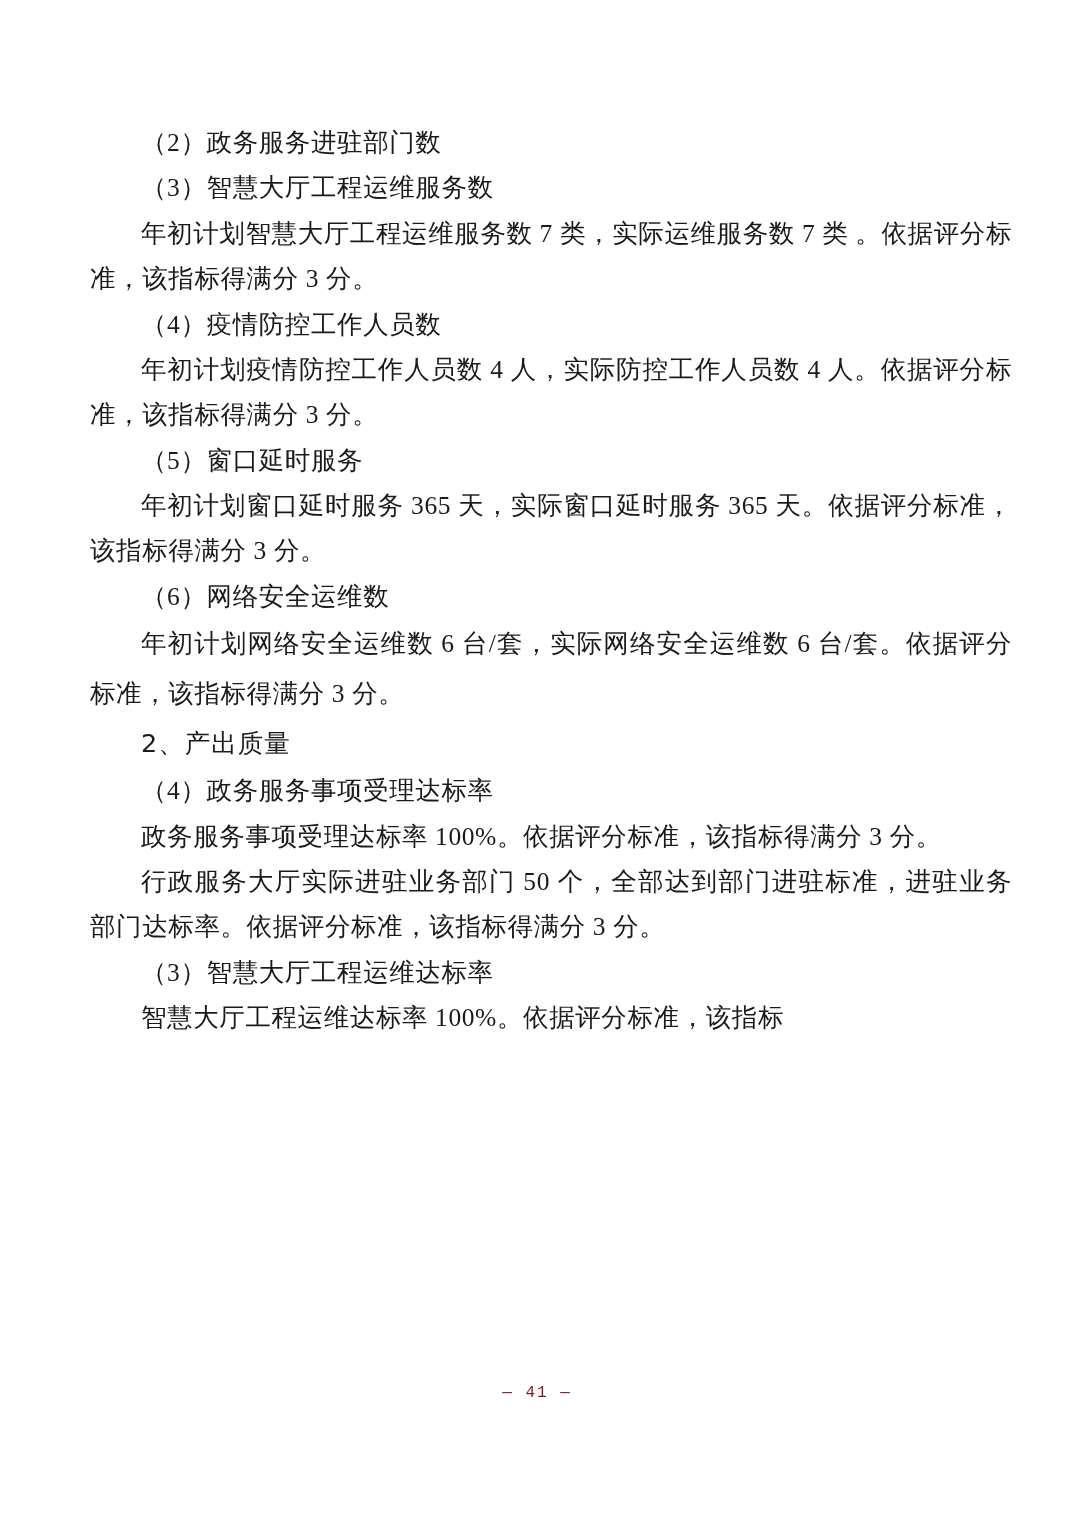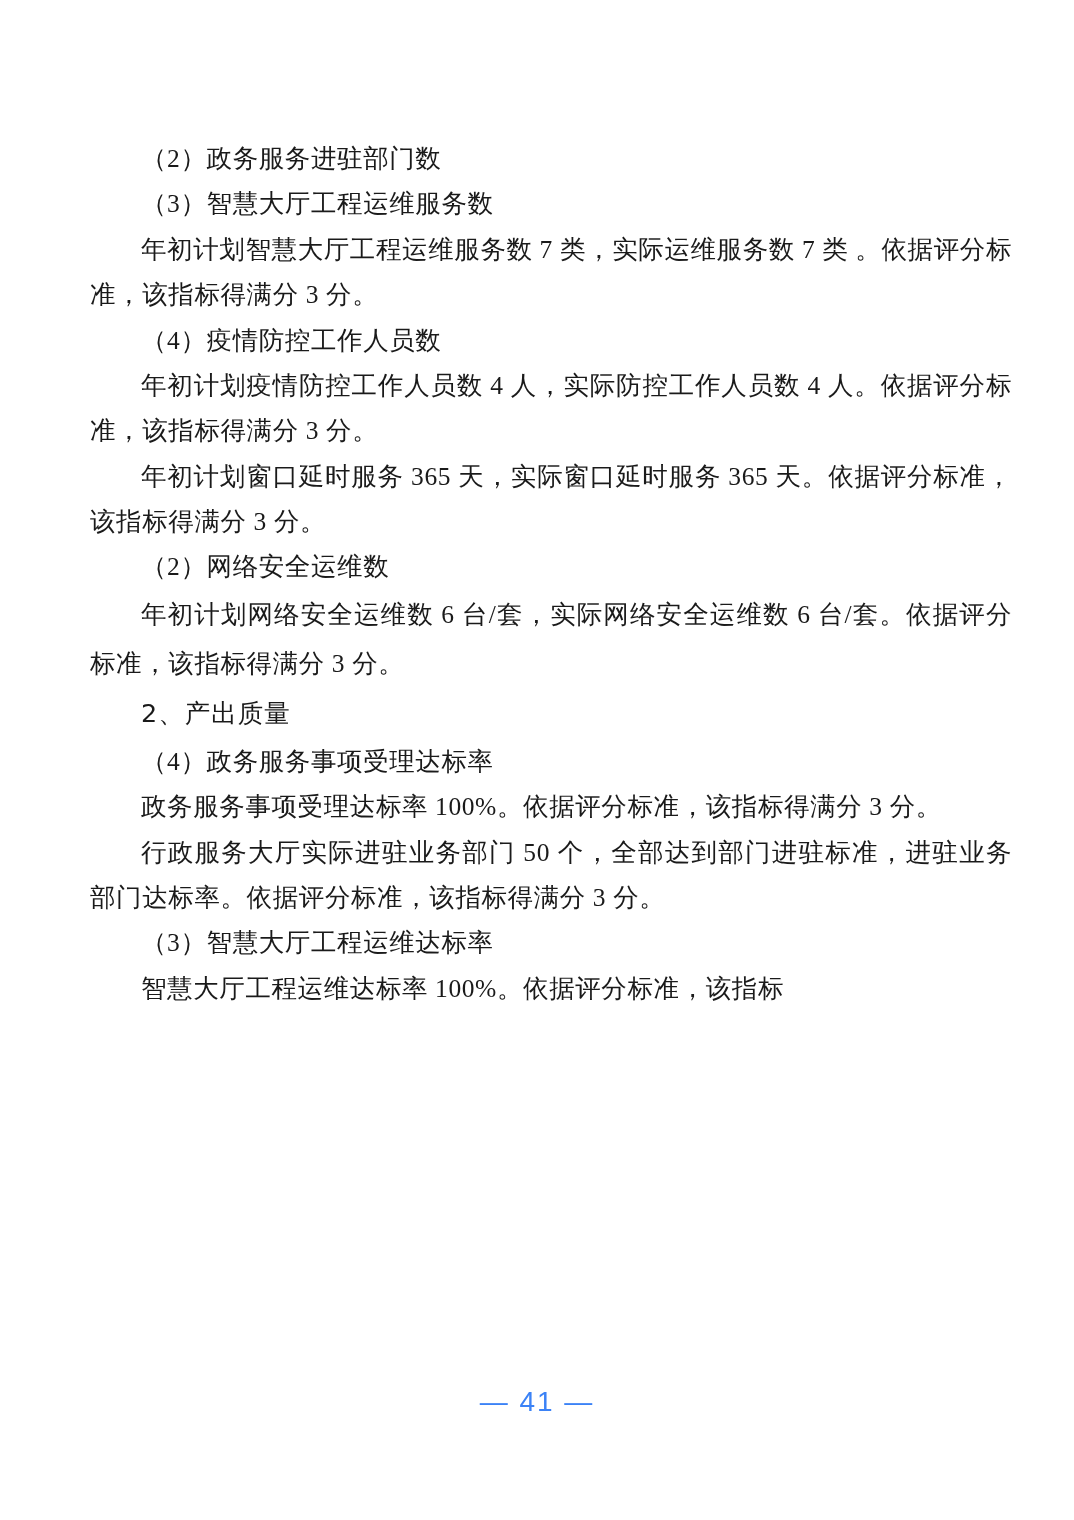--- a/index.html
+++ b/index.html
@@ -5,21 +5,21 @@
   html, body {
     margin: 0;
     padding: 0;
     background: #ffffff;
   }
   .page {
     position: relative;
     width: 1074px;
     height: 1464px;
     background: #ffffff;
-    margin: 16px auto;
+    margin: 0 auto;
     box-sizing: border-box;
     padding: 120px 62px 60px 90px;
     font-family: "Liberation Serif", "DejaVu Serif", serif;
     color: #1a1a1a;
   }
   .body-text {
     font-size: 25.5px;
     line-height: 1.78;
     letter-spacing: 0.6px;
     text-align: justify;
@@ -53,44 +53,45 @@
     line-height: 1.78;
     letter-spacing: 0.6px;
     font-weight: normal;
   }
   .footer {
     position: absolute;
     left: 0;
     right: 0;
     bottom: 62px;
     text-align: center;
-    font-size: 28px;
+    font-size: 16px;
     letter-spacing: 2px;
-    font-family: Liberation Sans, sans-serif;
-    color: #3b82f6;
+    font-family: Liberation Mono, monospace;
+    color: #7f1d1d;
   }
 </style>
 </head>
 <body>
 
 <div class="page">
 
   <div class="body-text">
 
     <p class="subheading">（2）政务服务进驻部门数</p>
 
     <p class="subheading">（3）智慧大厅工程运维服务数</p>
     <p class="para">年初计划智慧大厅工程运维服务数 7 类，实际运维服务数 7 类 。依据评分标准，该指标得满分 3 分。</p>
 
     <p class="subheading">（4）疫情防控工作人员数</p>
     <p class="para">年初计划疫情防控工作人员数 4 人，实际防控工作人员数 4 人。依据评分标准，该指标得满分 3 分。</p>
 
+    <p class="subheading">（5）窗口延时服务</p>
     <p class="para">年初计划窗口延时服务 365 天，实际窗口延时服务 365 天。依据评分标准，该指标得满分 3 分。</p>
 
-    <p class="subheading">（2）网络安全运维数</p>
+    <p class="subheading">（6）网络安全运维数</p>
     <p class="para loose">年初计划网络安全运维数 6 台/套，实际网络安全运维数 6 台/套。依据评分标准，该指标得满分 3 分。</p>
 
     <p class="heading">2、产出质量</p>
 
     <p class="subheading">（4）政务服务事项受理达标率</p>
     <p class="para">政务服务事项受理达标率 100%。依据评分标准，该指标得满分 3 分。</p>
 
     <p class="para">行政服务大厅实际进驻业务部门 50 个，全部达到部门进驻标准，进驻业务部门达标率。依据评分标准，该指标得满分 3 分。</p>
 
     <p class="subheading">（3）智慧大厅工程运维达标率</p>

